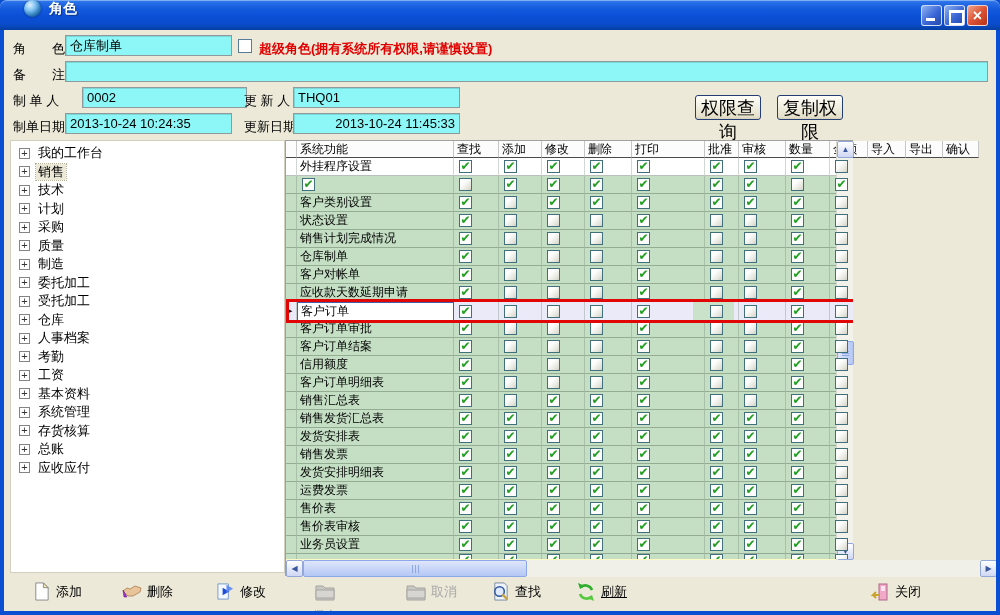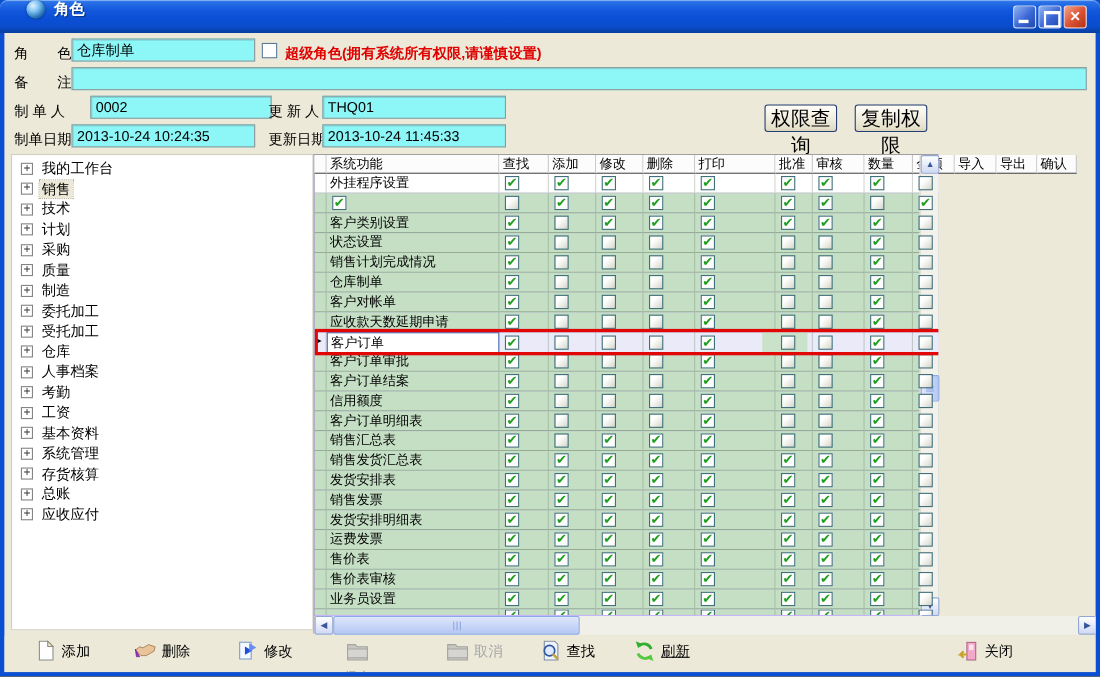--- a/index.html
+++ b/index.html
@@ -33,21 +33,21 @@
   .warn{position:absolute;left:255px;top:10px;font-size:13px;font-weight:bold;color:#e00000}
   
   .tree{position:absolute;left:6px;top:110px;width:275px;height:433px;background:#fff;overflow:hidden;
     border:1px solid #d4d0c0;padding-top:3px}
   .titem{height:18.5px;display:flex;align-items:center;padding-left:8px;cursor:pointer}
   .plus{width:11px;height:11px;flex:none;border:1px solid #848484;background:#fff;color:#333;
     font-size:11px;line-height:9px;text-align:center;margin-right:6px;cursor:pointer}
   .tlabel{font-size:13px;color:#000;padding:0 2px;line-height:16px}
   .tlabel.sel{background:#ece9d8;outline:1px dotted #b8b29a}
   
-  .grid{position:absolute;left:281px;top:110px;width:568px;height:436px;background:#c4b5fd;border-left:1px solid #a0a0a0;border-top:1px solid #a0a0a0}
+  .grid{position:absolute;left:281px;top:110px;width:568px;height:436px;background:#fef9c3;border-left:1px solid #a0a0a0;border-top:1px solid #a0a0a0}
   .trow{display:grid;grid-template-columns:11px 157px 45px 43px 43px 47px 73px 34px 47px 44px 38px 38px 37px 36px;
     width:693px;height:18px;background:#c5dfc5;position:relative}
   .trow.white{background:#fff}
   .trow.sel{background:#eaeaf8;z-index:3;outline:1px solid #8fa0d0}
   .trow.partial{height:5px;overflow:hidden}
   .thead-row{background:#fcfcfc;height:17px}
   .hcell{background:#fcfcfc;border-right:1px solid #c6c6c6;border-bottom:1px solid #4a4a4a;
     font-size:12px;color:#000;display:flex;align-items:center;padding-left:3px;white-space:nowrap;overflow:hidden}
   .cell{border-right:1px solid rgba(90,110,90,.28);border-bottom:1px solid rgba(60,80,60,.35);
     display:flex;align-items:center;overflow:visible;position:relative}
@@ -107,21 +107,21 @@
     <span class="flabel" style="left:9px;top:62px">制 单 人</span>
     <input class="tfield" style="left: 78px; top: 57px; width: 165px;" value="0002">
     <span class="flabel" style="left:240px;top:62px">更 新 人</span>
     <input class="tfield" style="left: 289px; top: 57px; width: 167px;" value="THQ01">
     <button class="xpbtn" style="left:691px;top:65px">权限查询</button>
     <button class="xpbtn" style="left:773px;top:65px">复制权限</button>
 
     <span class="flabel" style="left:9px;top:88px">制单日期</span>
     <input class="tfield" style="left: 61px; top: 83px; width: 167px;" value="2013-10-24 10:24:35">
     <span class="flabel" style="left:240px;top:88px">更新日期</span>
-    <input class="tfield" style="left: 289px; top: 83px; width: 167px;" value="2013-10-24 11:45:33">
+    <input class="tfield" style="left: 289px; top: 83px; width: 167px; text-align: right;" value="2013-10-24 11:45:33">
 
     <div class="tree" id="tree">
         <div class="titem">
           <div class="plus">+</div>
           <span class="tlabel">我的工作台</span>
         </div>
         <div class="titem">
           <div class="plus">+</div>
           <span class="tlabel sel">销售</span>
         </div>

